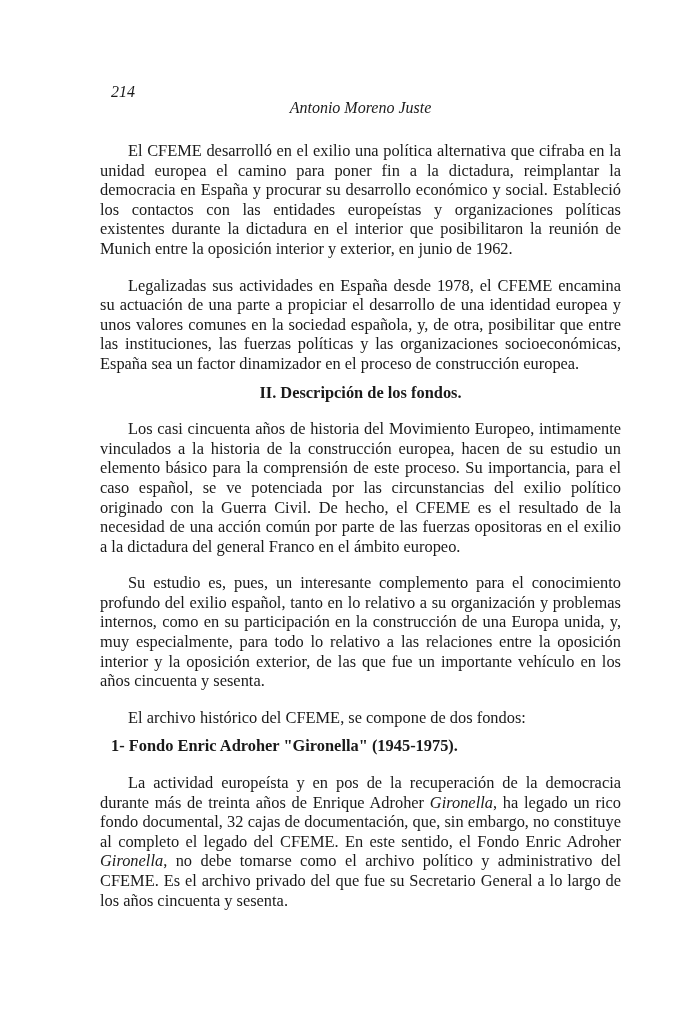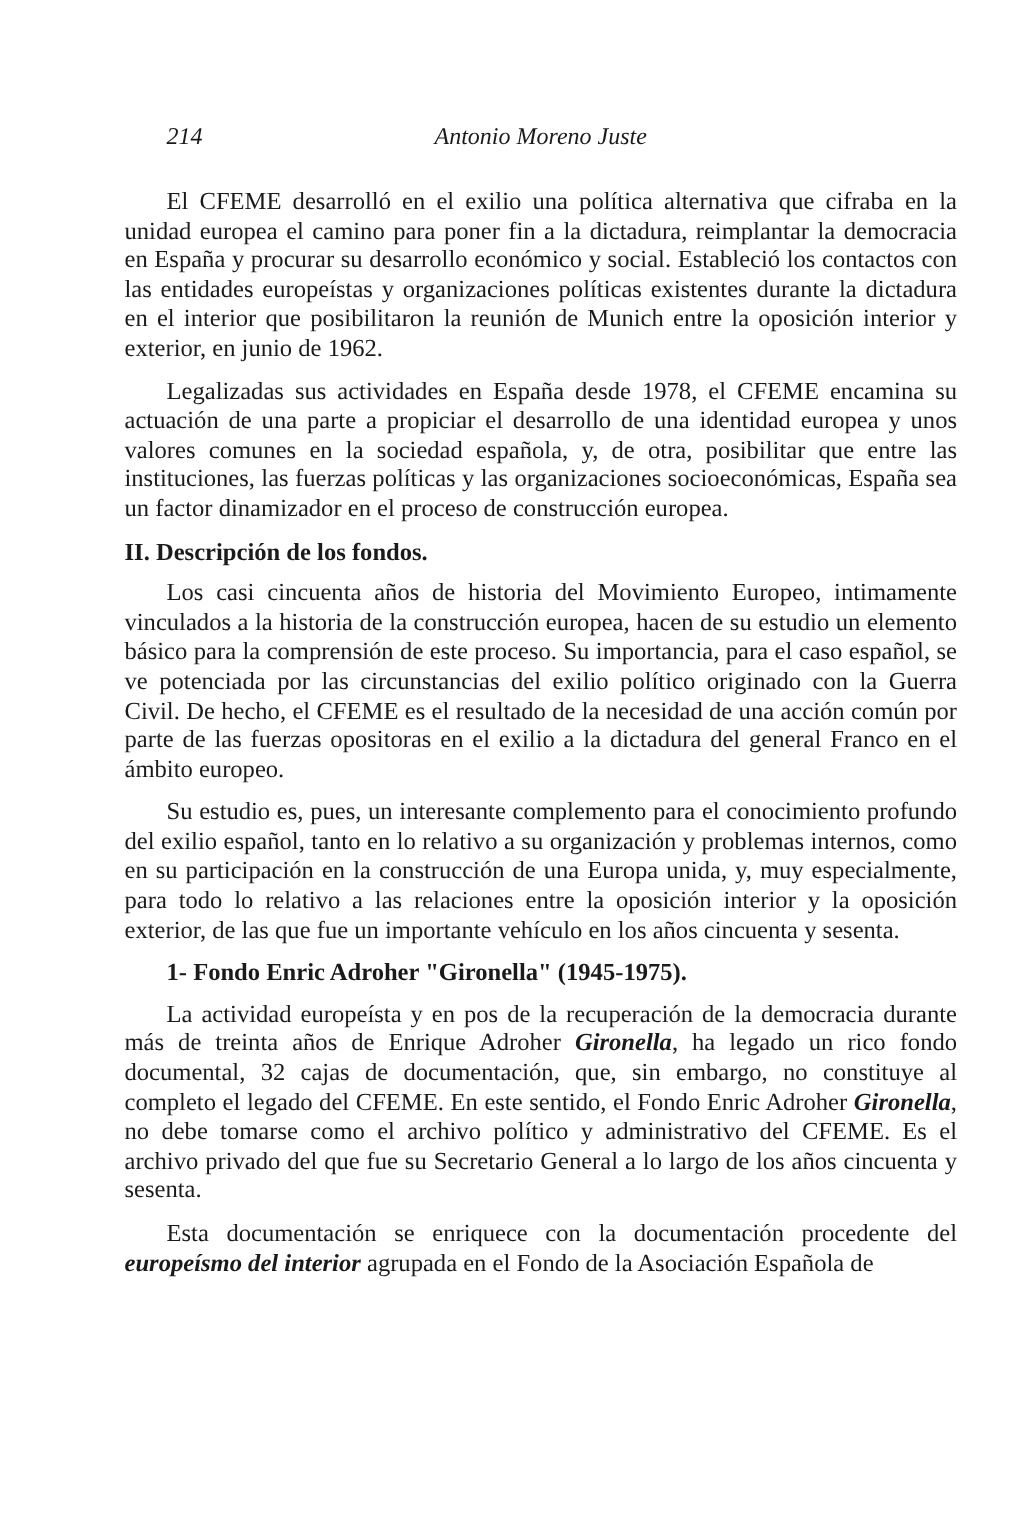--- a/index.html
+++ b/index.html
@@ -4,45 +4,45 @@
   <style>
     html, body { margin: 0; padding: 0; background: #ffffff; }
     body { width: 687px; height: 1024px; position: relative; overflow: hidden; }
     .page {
       position: absolute; left: 83px; top: 82px; width: 555px;
       font-family: "Liberation Serif", "DejaVu Serif", serif;
       color: #1a1a1a; font-size: 16.4px; line-height: 19.6px;
     }
     .header { position: relative; height: 22px; font-style: italic; font-size: 16px; }
     .header .num { position: absolute; left: 0; top: 0; margin-left: 28px; }
-    .header .author { position: absolute; left: 0; right: 0; top: 0; text-align: center; }
-    p { margin: 0; text-align: justify; text-indent: 28px; }
+    .header .author { position: absolute; left: 0; right: 0; top: 16px; text-align: center; }
+    p { margin: 17px; text-align: justify; text-indent: 28px; }
     .gap-after-header { height: 20px; }
     .para { margin-bottom: 9px; }
-    h2 { font-size: 16.4px; font-weight: bold; margin: 0 0 8px 0; line-height: 19.6px; }
+    h2 { font-size: 16.4px; font-weight: bold; margin: 0 0 8px 0; line-height: 19.6px; text-align: center; }
     h3 { font-size: 16.4px; font-weight: bold; margin: 0 0 8px 28px; line-height: 19.6px; }
-    em { font-style: italic; font-weight: bold; }
+    em { font-style: italic; }
   </style>
 </head>
 <body>
 
 <div class="page">
   <div class="header">
     <span class="num">214</span>
     <span class="author">Antonio Moreno Juste</span>
   </div>
   <div class="gap-after-header"></div>
 
   <p class="para">El CFEME desarrolló en el exilio una política alternativa que cifraba en la unidad europea el camino para poner fin a la dictadura, reimplantar la democracia en España y procurar su desarrollo económico y social. Estableció los contactos con las entidades europeístas y organizaciones políticas existentes durante la dictadura en el interior que posibilitaron la reunión de Munich entre la oposición interior y exterior, en junio de 1962.</p>
   <p class="para">Legalizadas sus actividades en España desde 1978, el CFEME encamina su actuación de una parte a propiciar el desarrollo de una identidad europea y unos valores comunes en la sociedad española, y, de otra, posibilitar que entre las instituciones, las fuerzas políticas y las organizaciones socioeconómicas, España sea un factor dinamizador en el proceso de construcción europea.</p>
 
   <h2>II. Descripción de los fondos.</h2>
 
   <p class="para">Los casi cincuenta años de historia del Movimiento Europeo, intimamente vinculados a la historia de la construcción europea, hacen de su estudio un elemento básico para la comprensión de este proceso. Su importancia, para el caso español, se ve potenciada por las circunstancias del exilio político originado con la Guerra Civil. De hecho, el CFEME es el resultado de la necesidad de una acción común por parte de las fuerzas opositoras en el exilio a la dictadura del general Franco en el ámbito europeo.</p>
   <p class="para">Su estudio es, pues, un interesante complemento para el conocimiento profundo del exilio español, tanto en lo relativo a su organización y problemas internos, como en su participación en la construcción de una Europa unida, y, muy especialmente, para todo lo relativo a las relaciones entre la oposición interior y la oposición exterior, de las que fue un importante vehículo en los años cincuenta y sesenta.</p>
+  <p class="para">El archivo histórico del CFEME, se compone de dos fondos:</p>
 
   <h3>1- Fondo Enric Adroher "Gironella" (1945-1975).</h3>
 
   <p class="para"><span>La actividad europeísta y en pos de la recuperación de la democracia durante más de treinta años de Enrique Adroher </span><em>Gironella</em><span>, ha legado un rico fondo documental, 32 cajas de documentación, que, sin embargo, no constituye al completo el legado del CFEME. En este sentido, el Fondo Enric Adroher </span><em>Gironella</em><span>, no debe tomarse como el archivo político y administrativo del CFEME. Es el archivo privado del que fue su Secretario General a lo largo de los años cincuenta y sesenta.</span></p>
 
 
-  <p class="para"><span>Esta documentación se enriquece con la documentación procedente del </span><em>europeísmo del interior</em><span> agrupada en el Fondo de la Asociación Española de</span></p>
 </div>
 
 </body></html>

